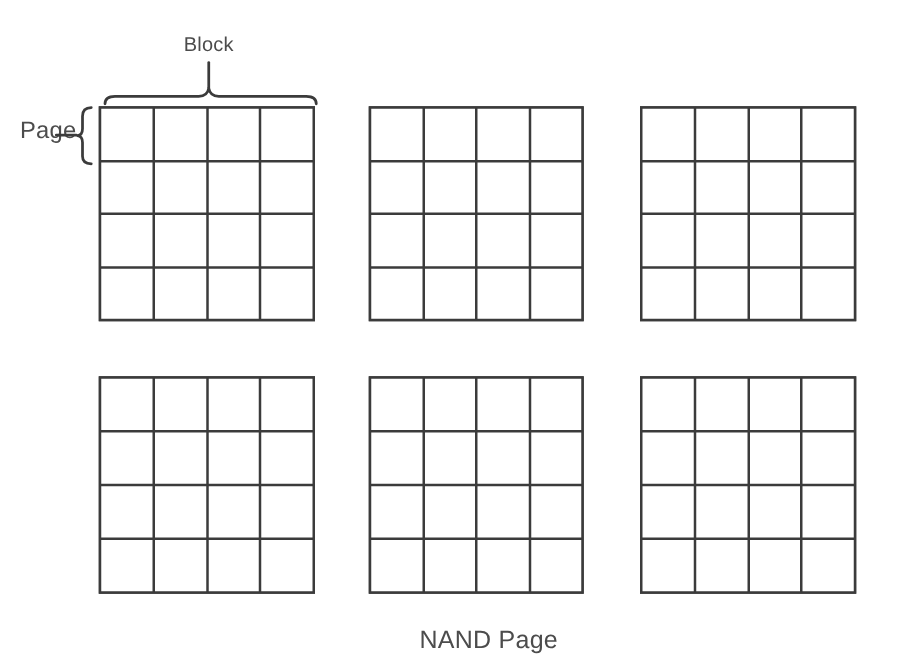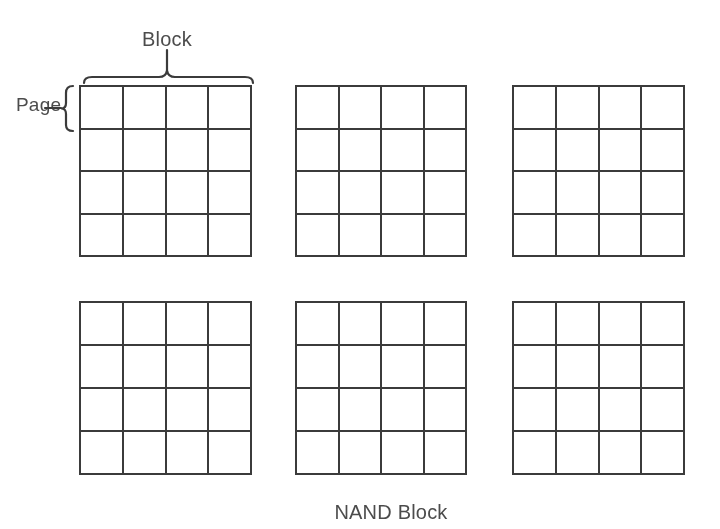--- a/index.html
+++ b/index.html
@@ -22,21 +22,21 @@
   .label{
     position:absolute;
     color:var(--text);
     white-space:nowrap;
     line-height:1.1;
     letter-spacing:0.2px;
   }
   .block-label{
     left:167px; top:28px;
     transform:translateX(-50%);
-    font-size:20px;
+    font-size:16px;
   }
   .page-label{
     left:16px; top:95px;
     font-size:19px;
   }
   .caption{
     left:391px; top:501px;
     transform:translateX(-50%);
     font-size:20px;
   }
@@ -187,15 +187,15 @@
         <div class="cell"></div>
         <div class="cell"></div>
         <div class="cell"></div>
         <div class="cell"></div>
         <div class="cell"></div>
         <div class="cell"></div>
         <div class="cell"></div>
       </div>
     </div>
 
-  <div class="label caption">NAND Block</div>
+  <div class="label caption">NAND Page</div>
 
 </div>
 
 </body></html>

